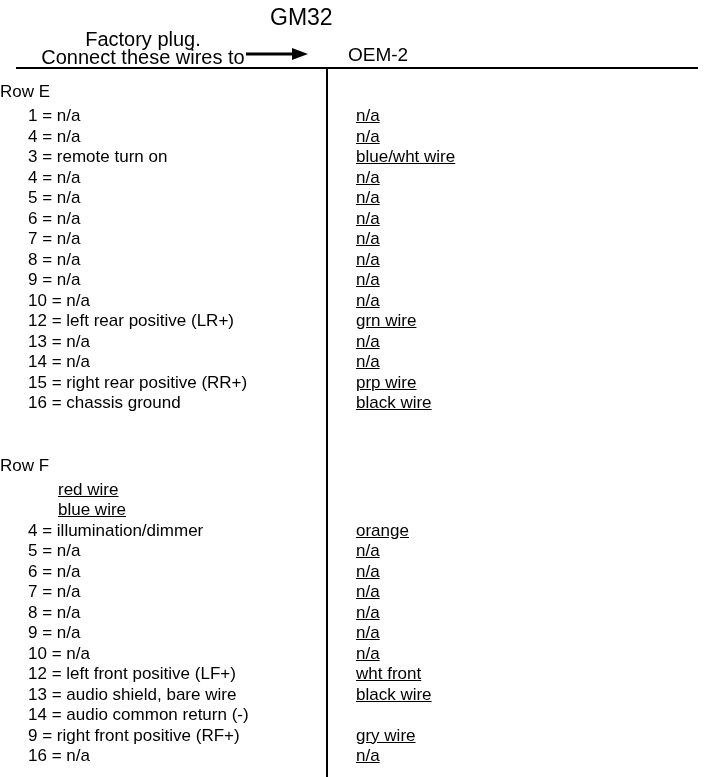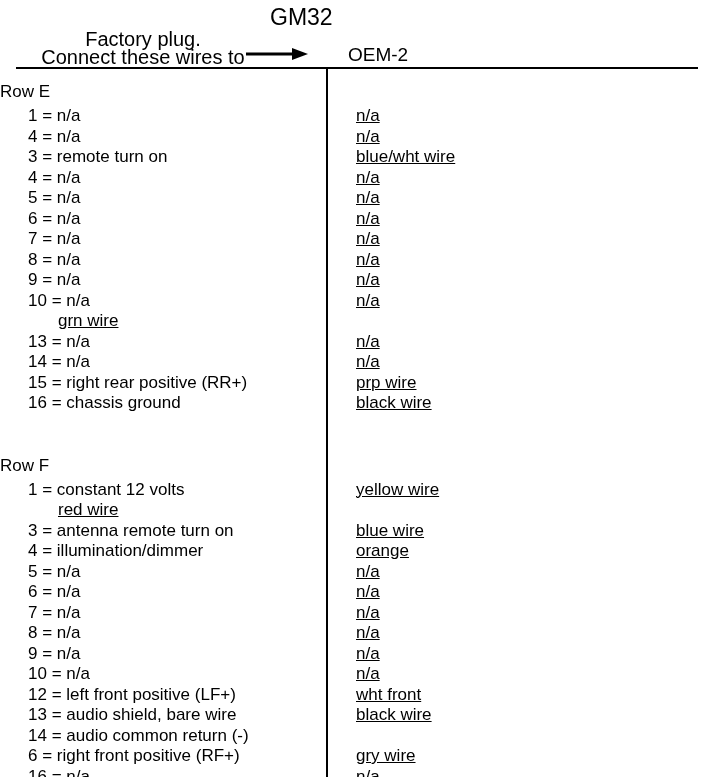--- a/index.html
+++ b/index.html
@@ -154,20 +154,21 @@
           </div>
           <div class="row">
             <div class="left">9 = n/a</div>
             <div class="right">n/a</div>
           </div>
           <div class="row">
             <div class="left">10 = n/a</div>
             <div class="right">n/a</div>
           </div>
           <div class="row">
+            <div class="left">12 = left rear positive (LR+)</div>
             <div class="right">grn wire</div>
           </div>
           <div class="row">
             <div class="left">13 = n/a</div>
             <div class="right">n/a</div>
           </div>
           <div class="row">
             <div class="left">14 = n/a</div>
             <div class="right">n/a</div>
           </div>
@@ -181,28 +182,23 @@
           </div>
         </div>
     </div>
 
     <div class="gap"></div>
 
     <div class="section">
       <div class="section-head">Row F</div>
       <div class="rows" id="rows-f">
           <div class="row">
-            <div class="left">1 = constant 12 volts</div>
-            <div class="right">yellow wire</div>
-          </div>
-          <div class="row">
             <div class="right">red wire</div>
           </div>
           <div class="row">
-            <div class="left">3 = antenna remote turn on</div>
             <div class="right">blue wire</div>
           </div>
           <div class="row">
             <div class="left">4 = illumination/dimmer</div>
             <div class="right">orange</div>
           </div>
           <div class="row">
             <div class="left">5 = n/a</div>
             <div class="right">n/a</div>
           </div>
@@ -231,21 +227,21 @@
             <div class="right">wht front</div>
           </div>
           <div class="row">
             <div class="left">13 = audio shield, bare wire</div>
             <div class="right">black wire</div>
           </div>
           <div class="row">
             <div class="left">14 = audio common return (-)</div>
           </div>
           <div class="row">
-            <div class="left">6 = right front positive (RF+)</div>
+            <div class="left">9 = right front positive (RF+)</div>
             <div class="right">gry wire</div>
           </div>
           <div class="row">
             <div class="left">16 = n/a</div>
             <div class="right">n/a</div>
           </div>
         </div>
     </div>
   </div>
 </div>

